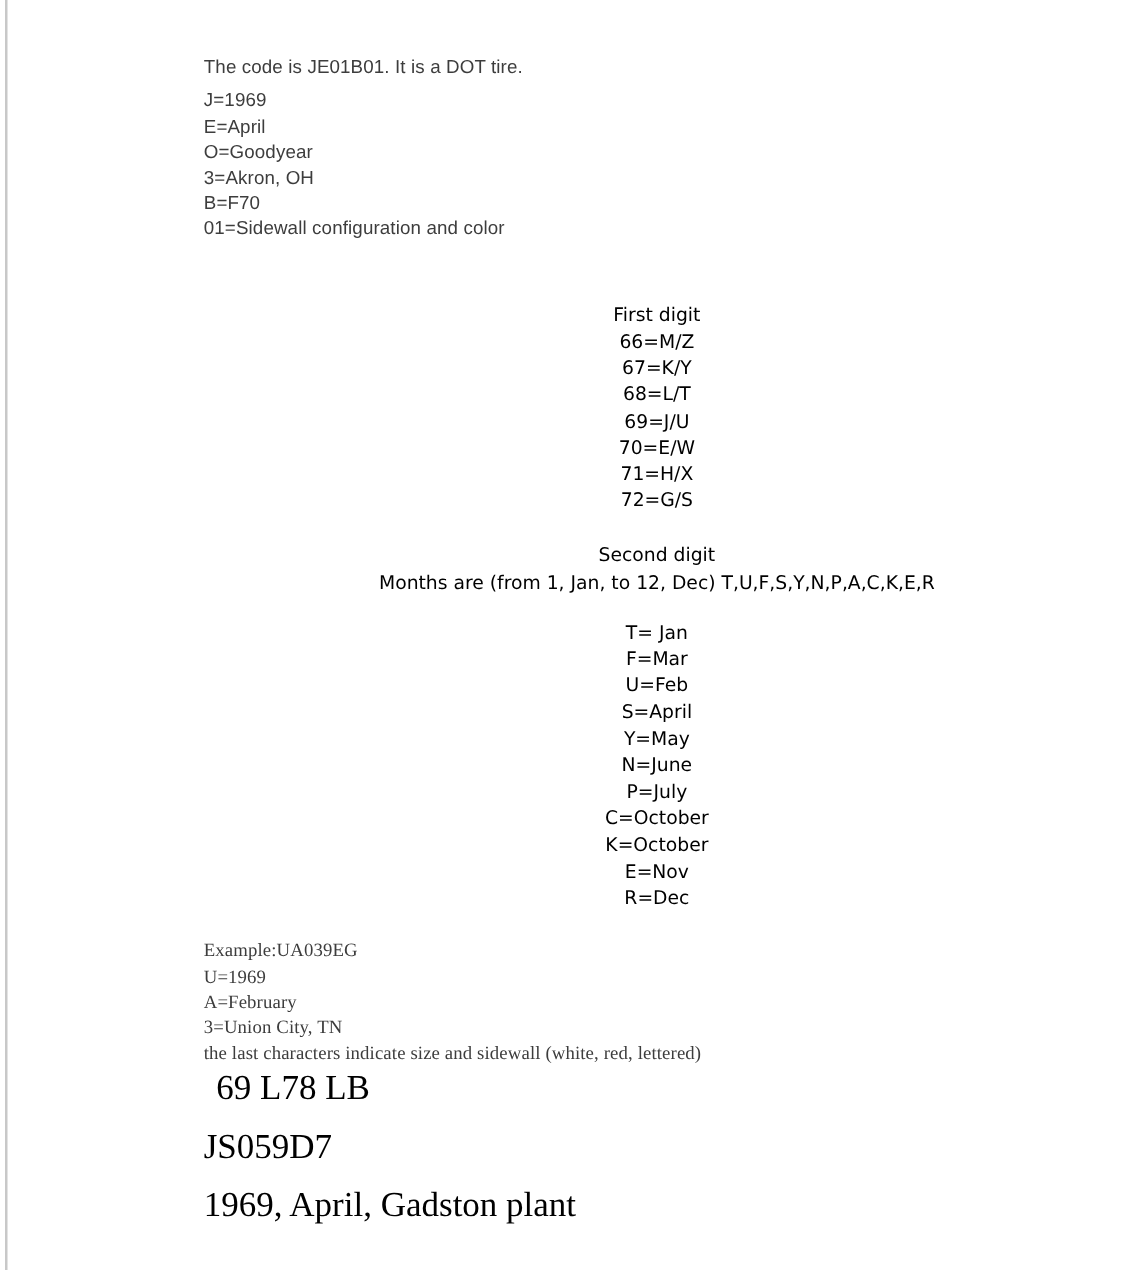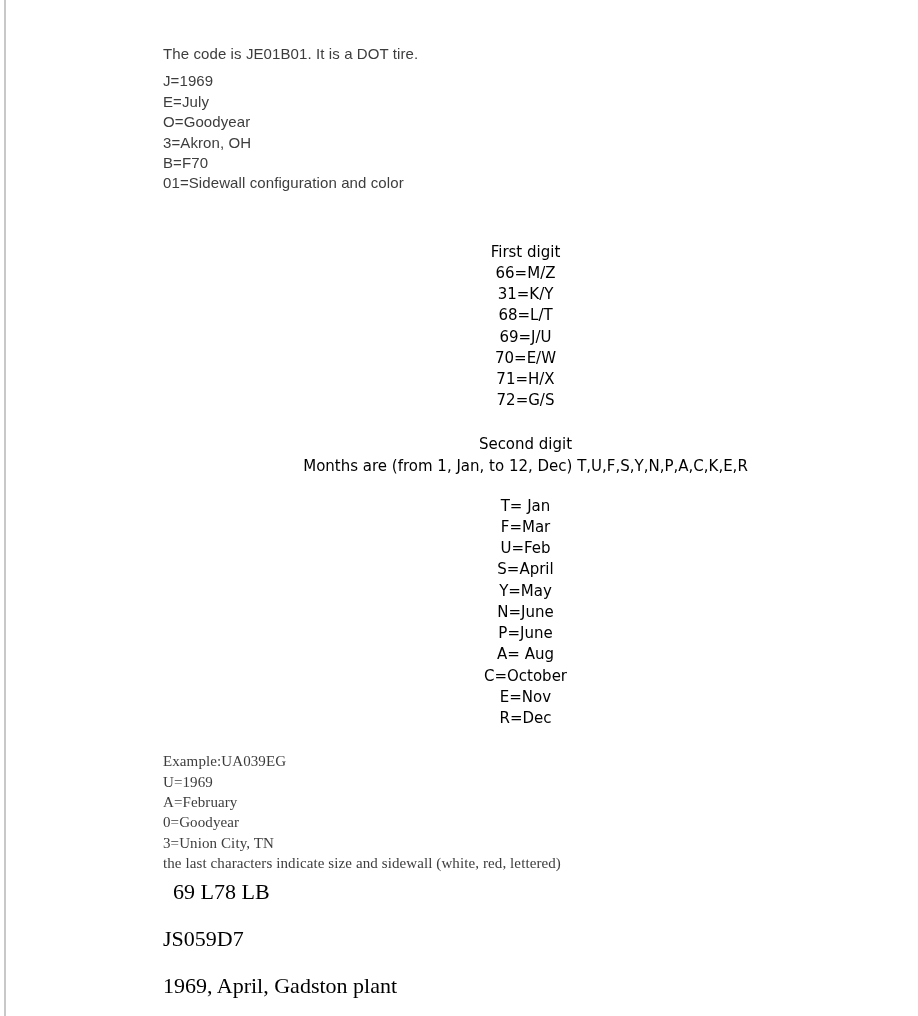--- a/index.html
+++ b/index.html
@@ -42,21 +42,21 @@
   .v {
     font-family: "DejaVu Sans", sans-serif;
     font-size: 15px;
     line-height: 21.2px;
     color: #000000;
     text-align: center;
   }
   
   .s {
     font-family: "Liberation Serif", serif;
-    font-size: 22px;
+    font-size: 28px;
     line-height: 23px;
     color: #000000;
   }
   p { margin: 0; }
   .intro-head   { margin: 0 0 7px 0; }
   .intro-lines  { margin: 0 0 48px 0; }
   .first-digit  { margin: 0 0 23px 0; }
   .second-digit { margin: 0 0 19px 0; }
   .months       { margin: 0 0 22px 0; }
   .example      { margin: 0 0 6px 0; font-family: Liberation Serif, serif; }
@@ -69,62 +69,61 @@
 
 <div class="page">
   <div class="edge-line"></div>
 
   <div class="content">
 
     <p class="t intro-head">The code is JE01B01. It is a DOT tire.</p>
 
     <div class="t intro-lines">
       <div>J=1969</div>
-      <div>E=July</div>
+      <div>E=April</div>
       <div>O=Goodyear</div>
       <div>3=Akron, OH</div>
       <div>B=F70</div>
       <div>01=Sidewall configuration and color</div>
     </div>
 
     <div class="v first-digit">
       <div>First digit</div>
       <div>66=M/Z</div>
-      <div>31=K/Y</div>
+      <div>67=K/Y</div>
       <div>68=L/T</div>
       <div>69=J/U</div>
       <div>70=E/W</div>
       <div>71=H/X</div>
       <div>72=G/S</div>
     </div>
 
     <div class="v second-digit">
       <div>Second digit</div>
       <div>Months are (from 1, Jan, to 12, Dec) T,U,F,S,Y,N,P,A,C,K,E,R</div>
     </div>
 
     <div class="v months">
       <div>T= Jan</div>
       <div>F=Mar</div>
       <div>U=Feb</div>
       <div>S=April</div>
       <div>Y=May</div>
       <div>N=June</div>
-      <div>P=June</div>
-      <div>A= Aug</div>
+      <div>P=July</div>
       <div>C=October</div>
+      <div>K=October</div>
       <div>E=Nov</div>
       <div>R=Dec</div>
     </div>
 
     <div class="t example">
       <div>Example:UA039EG</div>
       <div>U=1969</div>
       <div>A=February</div>
-      <div>0=Goodyear</div>
       <div>3=Union City, TN</div>
       <div>the last characters indicate size and sidewall (white, red, lettered)</div>
     </div>
 
     <div>
       <p class="s serif-line indent">69 L78 LB</p>
       <p class="s serif-line">JS059D7</p>
       <p class="s serif-line">1969, April, Gadston plant</p>
     </div>
 

